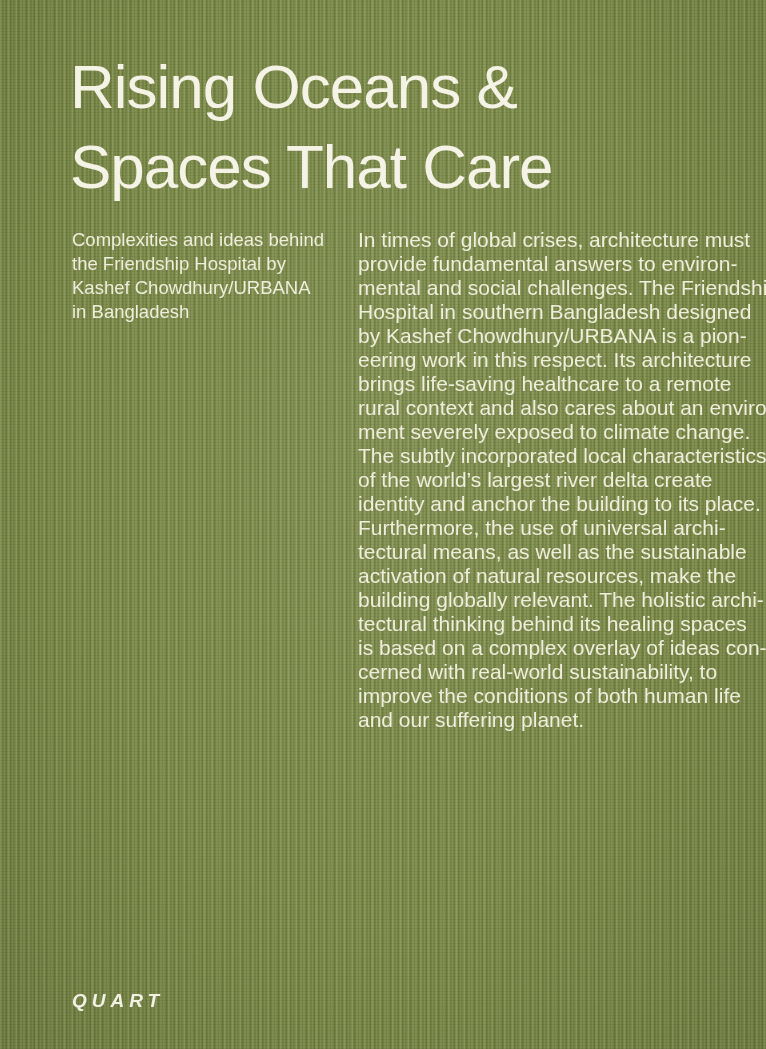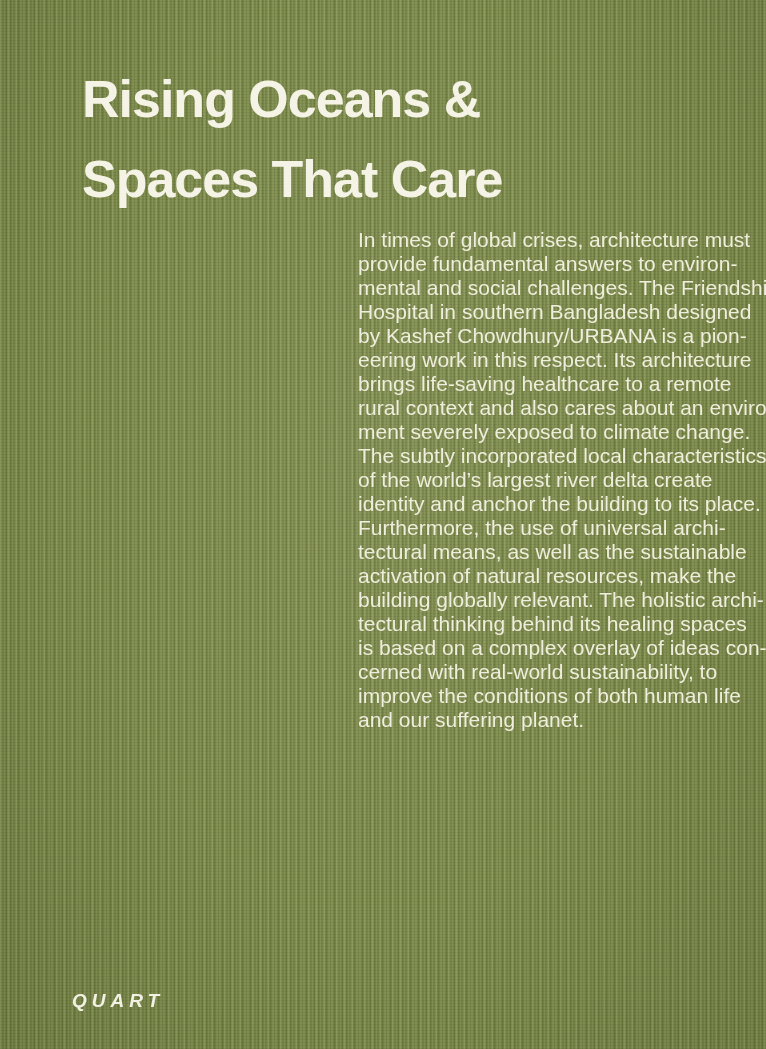--- a/index.html
+++ b/index.html
@@ -26,24 +26,24 @@
         rgba(30,40,8,0.08) 0px, rgba(30,40,8,0.08) 1px,
         rgba(0,0,0,0.00) 1px,   rgba(0,0,0,0.00) 3px),
       repeating-linear-gradient(90deg,
         rgba(255,255,248,0.05) 0px, rgba(255,255,248,0.05) 3px,
         rgba(25,32,6,0.05) 3px,     rgba(25,32,6,0.05) 7px);
   }
   .title {
     position: absolute;
     left: 70px;
     top: 47px;
-    margin: 12px;
-    font-size: 52px;
+    margin: 0;
+    font-size: 62px;
     line-height: 80px;
-    font-weight: 700;
+    font-weight: 400;
     letter-spacing: -1px;
     color: #f5f3e6;
     white-space: pre-line;
     text-shadow: 0 0 1px rgba(125,140,74,0.35);
   }
   .subtitle {
     position: absolute;
     left: 72px;
     top: 228px;
     width: 290px;
@@ -74,20 +74,24 @@
     font-style: italic;
   }
 </style>
 </head>
 <body>
 
 <div class="page">
   <h1 class="title">Rising Oceans &amp;
 Spaces That Care</h1>
 
+  <div class="subtitle">Complexities and ideas behind
+the Friendship Hospital by
+Kashef Chowdhury/URBANA
+in Bangladesh</div>
 
   <div class="description">In times of global crises, architecture must
 provide fundamental answers to environ-
 mental and social challenges. The Friendship
 Hospital in southern Bangladesh designed
 by Kashef Chowdhury/URBANA is a pion-
 eering work in this respect. Its architecture
 brings life-saving healthcare to a remote
 rural context and also cares about an environ-
 ment severely exposed to climate change.

